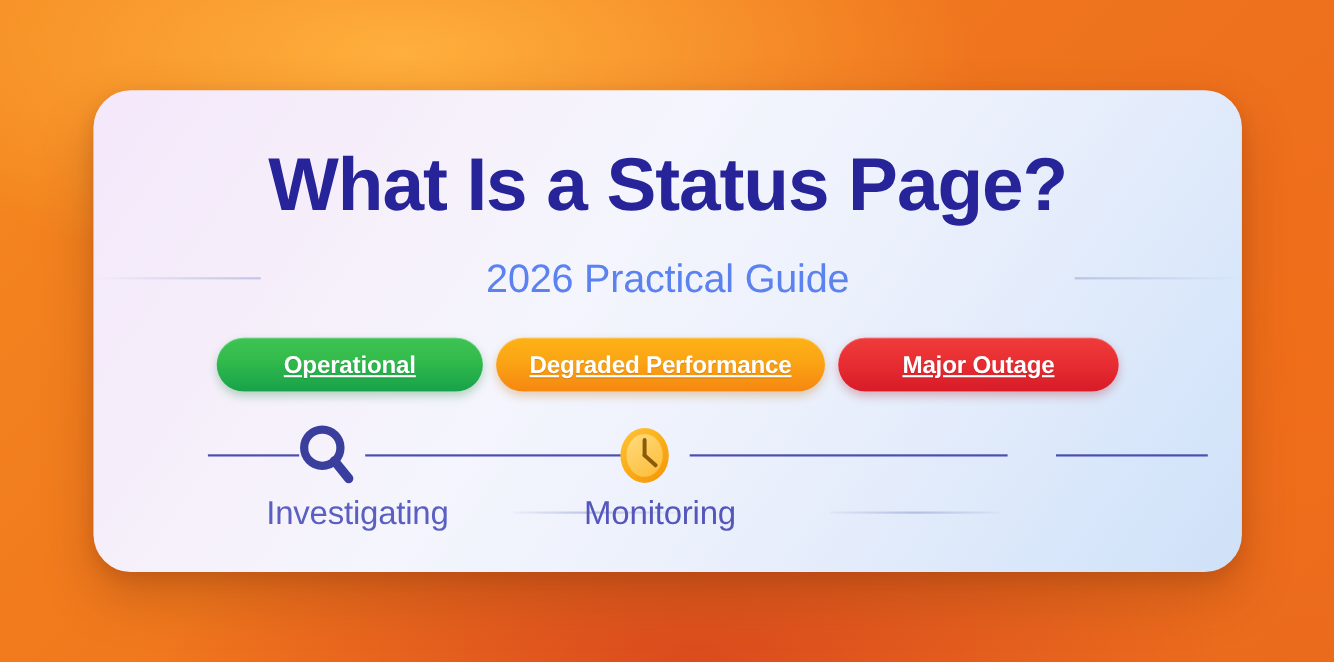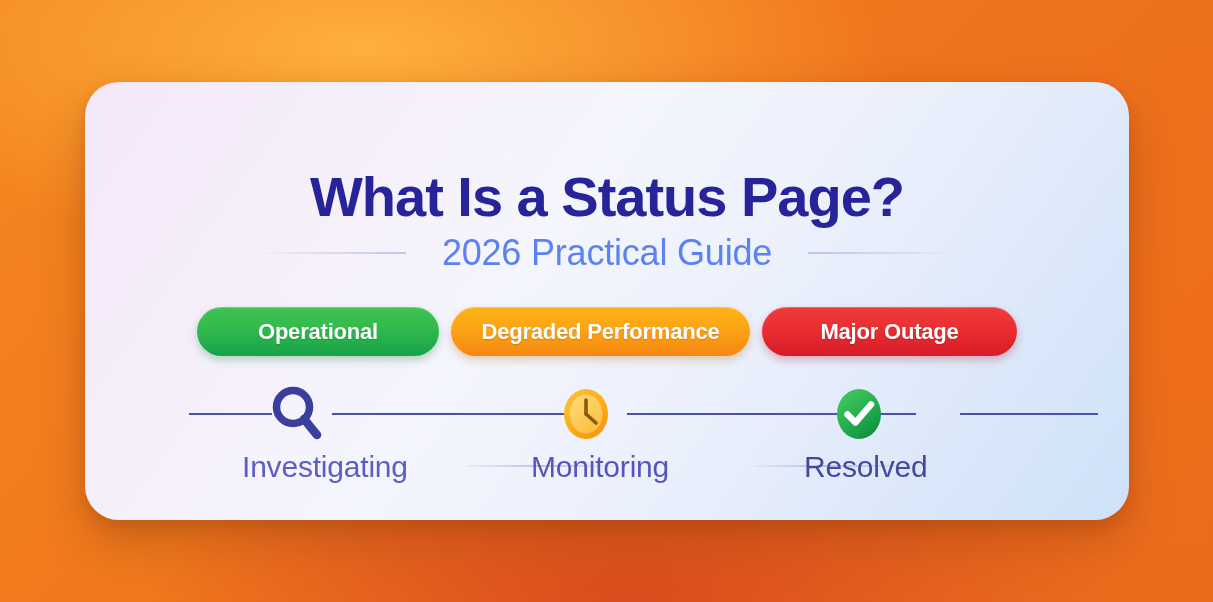--- a/index.html
+++ b/index.html
@@ -40,36 +40,35 @@
       0 22px 46px rgba(120,45,10,0.30),
       0 6px 14px rgba(120,45,10,0.16);
     overflow:hidden;
   }
 
   
   #title {
     position:absolute;
     left:0; right:0; top:47px;
     text-align:center;
-    font-size:56px;
+    font-size:68px;
     font-weight:bold;
     letter-spacing:-1px;
     color:#27249a;
     font-family:"Liberation Sans", sans-serif;
     white-space:nowrap;
-    margin-top:35px;
   }
 
   
   #subtitle-row {
     position:absolute;
     left:0; right:0; top:150px;
     display:flex;
     align-items:center;
-    justify-content:center;
+    justify-content:space-between;
     gap:36px;
   }
   .sub-rule {
     width:152px; height:2px;
     background:linear-gradient(90deg, rgba(120,140,200,0) 0%, rgba(136,152,206,0.48) 100%);
   }
   .sub-rule.right {
     background:linear-gradient(90deg, rgba(136,152,206,0.48) 0%, rgba(120,140,200,0) 100%);
   }
   #subtitle {
@@ -93,20 +92,21 @@
     border-radius:26px;
     display:flex;
     align-items:center;
     justify-content:center;
     color:#ffffff;
     font-size:22px;
     font-weight:bold;
     letter-spacing:-0.2px;
     white-space:nowrap;
     text-shadow:0 1px 1px rgba(0,0,0,0.16);
+    text-decoration:underline;
   }
   .pill.green {
     width:242px;
     background:linear-gradient(180deg, #3ec354 0%, #33bb4c 40%, #17a24a 100%);
     box-shadow:0 4px 9px rgba(25,130,60,0.30), inset 0 1px 0 rgba(255,255,255,0.25);
   }
   .pill.orange {
     width:299px;
     background:linear-gradient(180deg, #fdb216 0%, #fba515 42%, #f68711 100%);
     box-shadow:0 4px 9px rgba(190,110,10,0.30), inset 0 1px 0 rgba(255,255,255,0.25);
@@ -234,31 +234,15 @@
           </defs>
           <ellipse cx="26" cy="28" rx="22" ry="25" fill="url(#clkOuter)"></ellipse>
           <ellipse cx="26" cy="28" rx="16.5" ry="19.5" fill="url(#clkFace)"></ellipse>
           <line x1="26" y1="28" x2="26" y2="14" stroke="#8a5a06" stroke-width="3.6" stroke-linecap="round"></line>
           <line x1="26" y1="28" x2="36" y2="37" stroke="#8a5a06" stroke-width="3.6" stroke-linecap="round"></line>
         </svg>
       </div>
       <div class="node-label">Monitoring</div>
     </div>
 
-    <div class="node n2">
-      <div class="node-icon">
-        <svg width="52" height="56" viewBox="0 0 52 56">
-          <defs>
-            <linearGradient id="chkBg" x1="0.15" y1="0" x2="0.85" y2="1">
-              <stop offset="0%" stop-color="#43c95f"></stop>
-              <stop offset="55%" stop-color="#23ad4c"></stop>
-              <stop offset="100%" stop-color="#0e8a3e"></stop>
-            </linearGradient>
-          </defs>
-          <ellipse cx="26" cy="28" rx="22" ry="25" fill="url(#chkBg)"></ellipse>
-          <path d="M14.5 28.5 L22.5 36.5 L38 18.5" fill="none" stroke="#ffffff" stroke-width="6.4" stroke-linecap="round" stroke-linejoin="round"></path>
-        </svg>
-      </div>
-      <div class="node-label">Resolved</div>
-    </div>
 
   </div>
 </div>
 
 </body></html>

